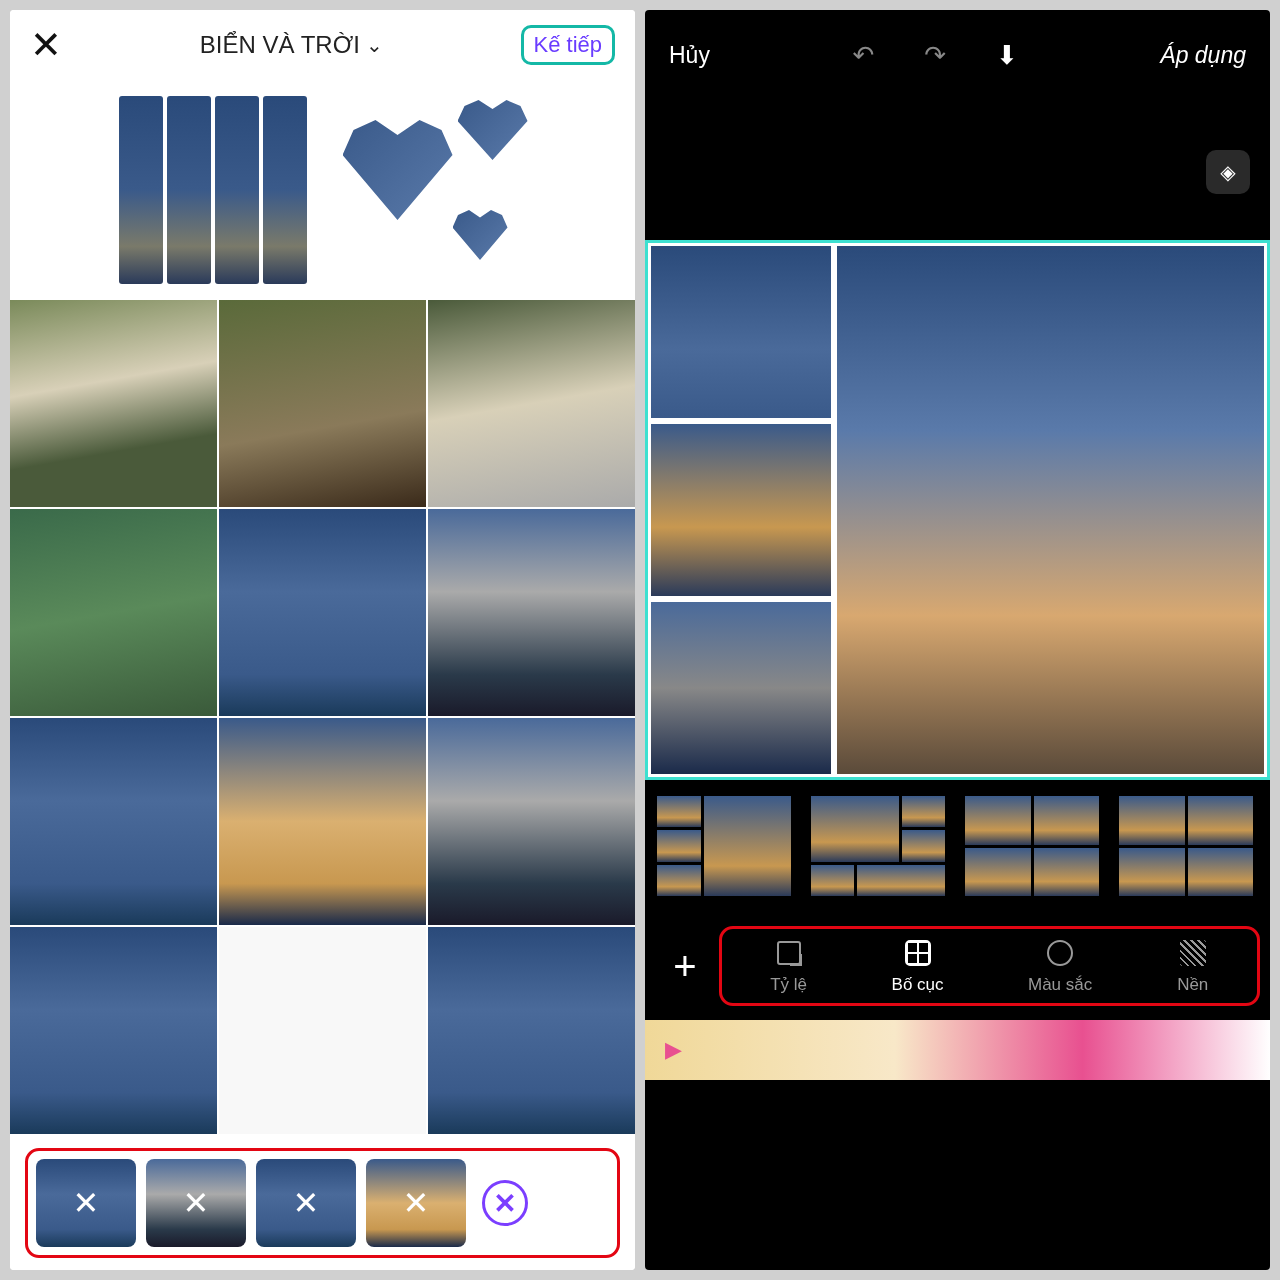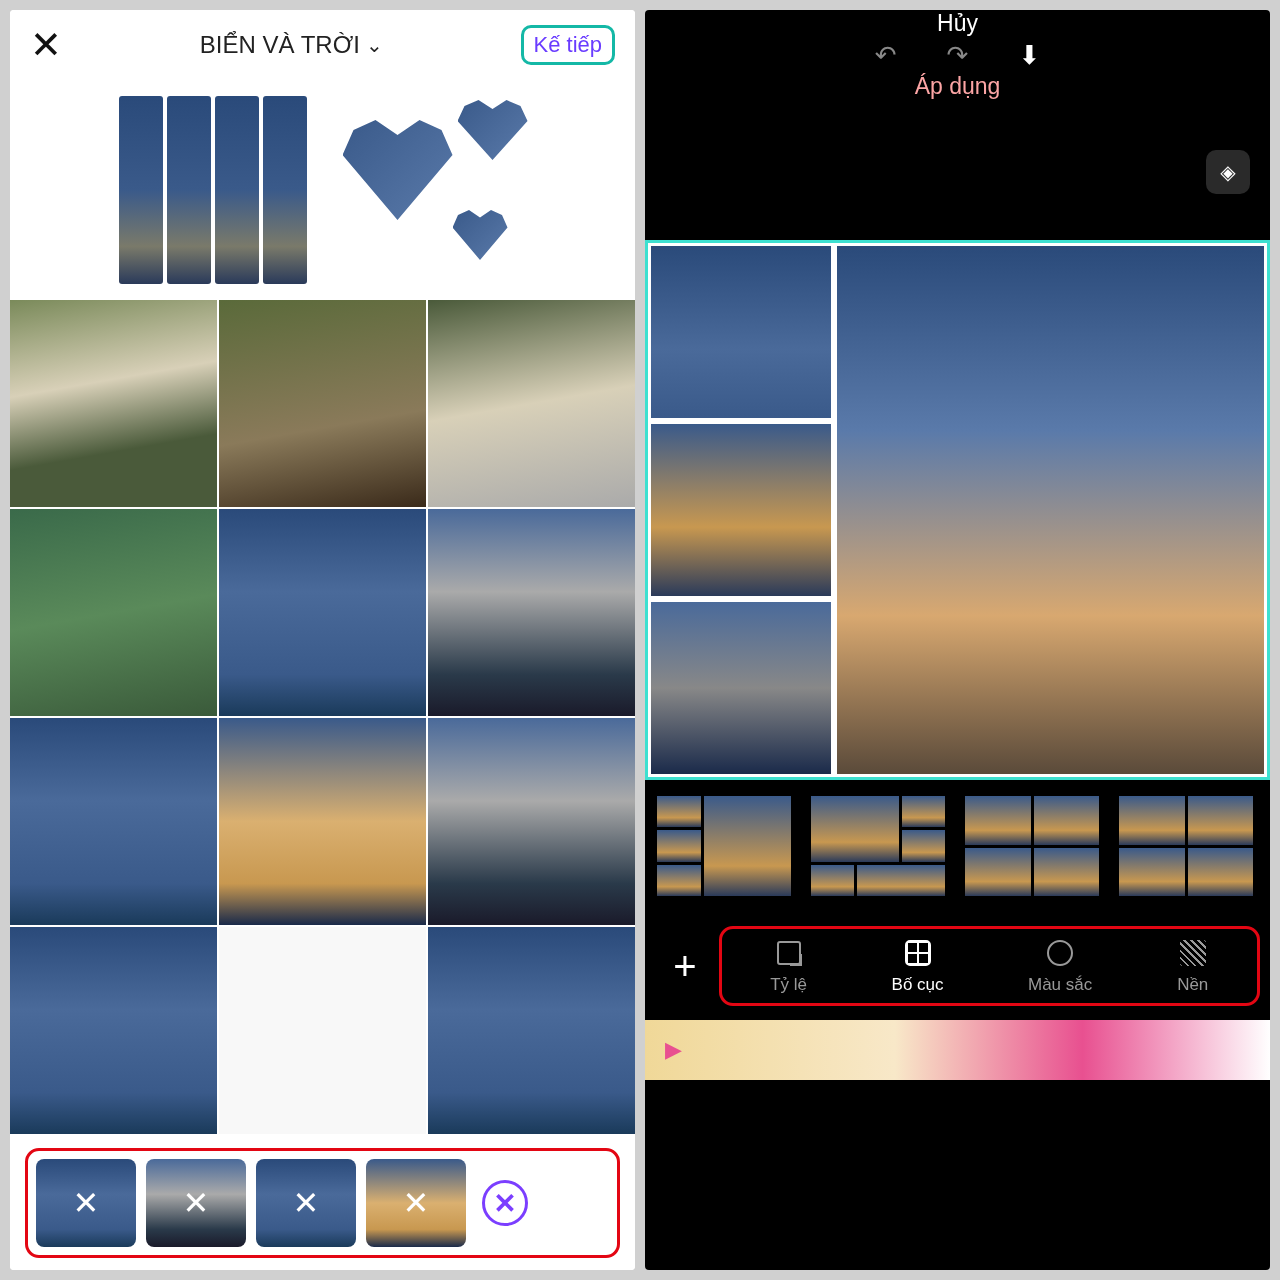--- a/index.html
+++ b/index.html
@@ -37,24 +37,24 @@
 
   .selection-bar { position: absolute; bottom: 0; left: 0; right: 0; background: #fff; padding: 12px 15px; }
   .sel-text { font-size: 22px; color: #444; margin-bottom: 10px; }
   .sel-row { display: flex; gap: 10px; align-items: center; border: 3px solid #e30613; border-radius: 14px; padding: 8px; }
   .sel-thumb { width: 100px; height: 88px; position: relative; border-radius: 8px; overflow: hidden; }
   .sel-thumb .thumb-bg { position: absolute; inset: 0; }
   .sel-thumb .thumb-x { position: absolute; inset: 0; display: flex; align-items: center; justify-content: center; font-size: 32px; color: #fff; font-weight: 300; }
   .cancel-circle { width: 46px; height: 46px; border: 3px solid #7b3eff; border-radius: 50%; display: flex; align-items: center; justify-content: center; color: #7b3eff; font-size: 28px; font-weight: 700; margin-left: 6px; cursor: pointer; }
 
   
-  .right-header { height: 90px; display: flex; align-items: center; justify-content: space-between; padding: 0 24px; color: #fff; font-size: 23px; flex-direction: column; }
+  .right-header { height: 90px; display: flex; align-items: center; justify-content: space-between; padding: 0 24px; color: #fff; font-size: 23px; }
   .hdr-icons { display: flex; gap: 50px; align-items: center; }
   .hdr-icon { color: #888; font-size: 26px; }
-  .apply { color: #fca5a5; font-weight: 500; }
+  .apply { color: #ffffff; font-weight: 500; font-style: italic; }
 
   .layers-btn { position: absolute; right: 20px; top: 140px; width: 44px; height: 44px; background: #2a2a2a; border-radius: 10px; display: flex; align-items: center; justify-content: center; color: #fff; font-size: 20px; }
 
   .collage-area { margin: 140px 0 0 0; border: 3px solid #3de0d0; background: #fff; display: flex; gap: 6px; padding: 3px; height: 540px; }
   .col-left { flex: 0 0 180px; display: flex; flex-direction: column; gap: 6px; }
   .col-left .cl-cell { flex: 1; }
   .col-right { flex: 1; }
   .cl-cell { background: linear-gradient(to bottom, #2a4a7a 0%, #5a7aaa 35%, #d8a870 70%, #5a4a3a); }
   .cl-cell.top { background: linear-gradient(to bottom, #2a4a7a, #4a6a9a 60%, #3a5a8a); }
   .cl-cell.mid { background: linear-gradient(to bottom, #3a5a8a, #c89850 60%, #2a3a5a); }

